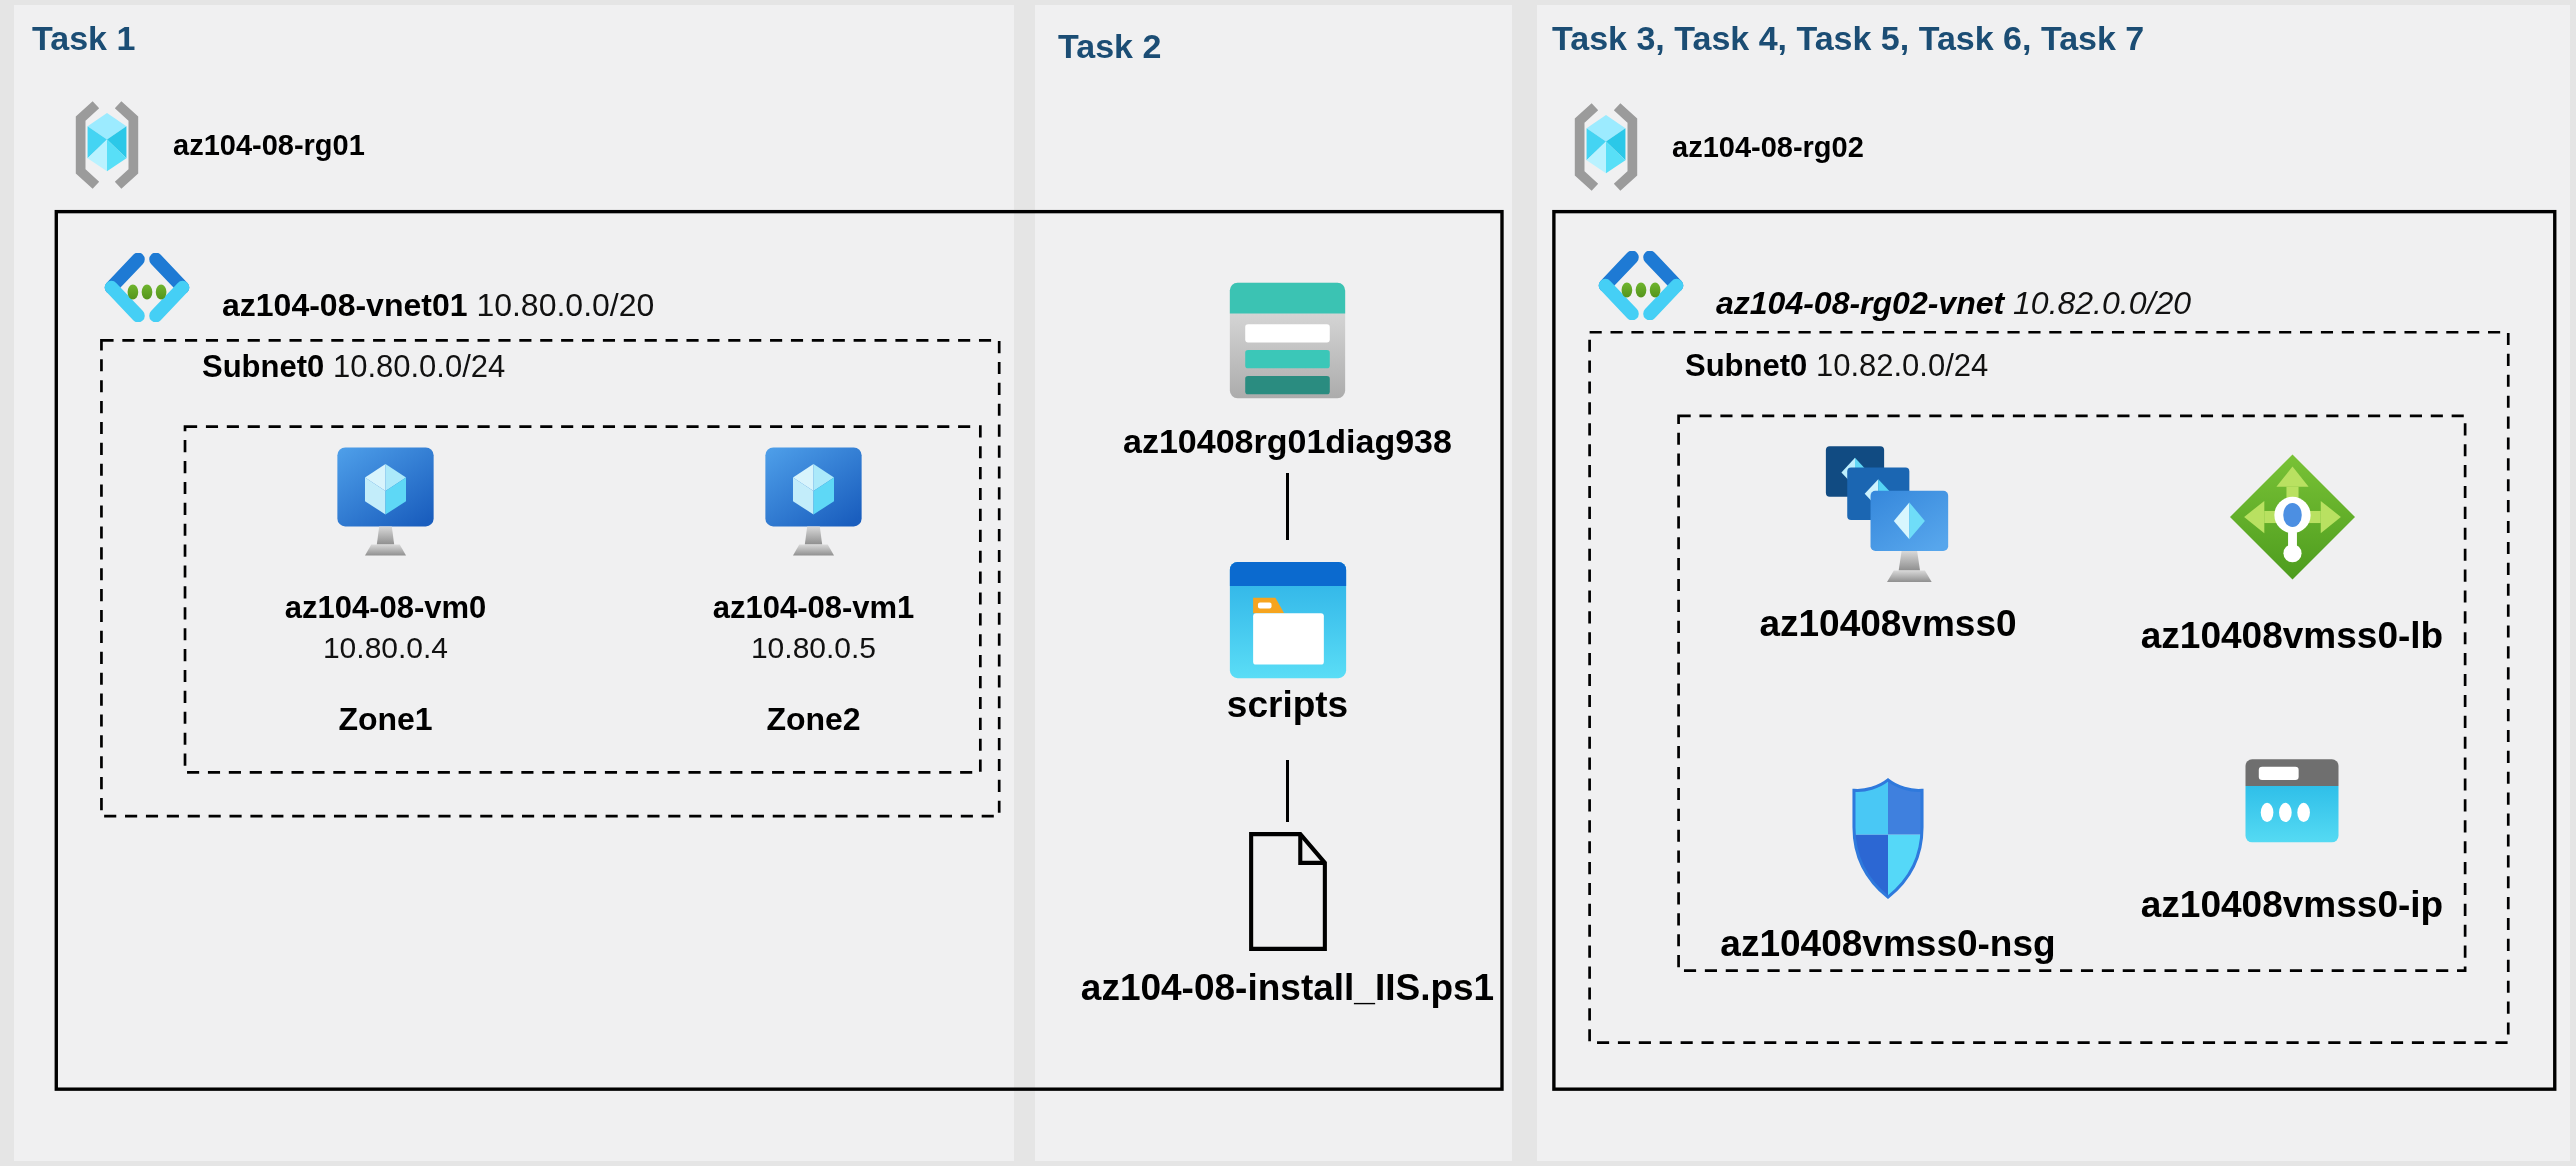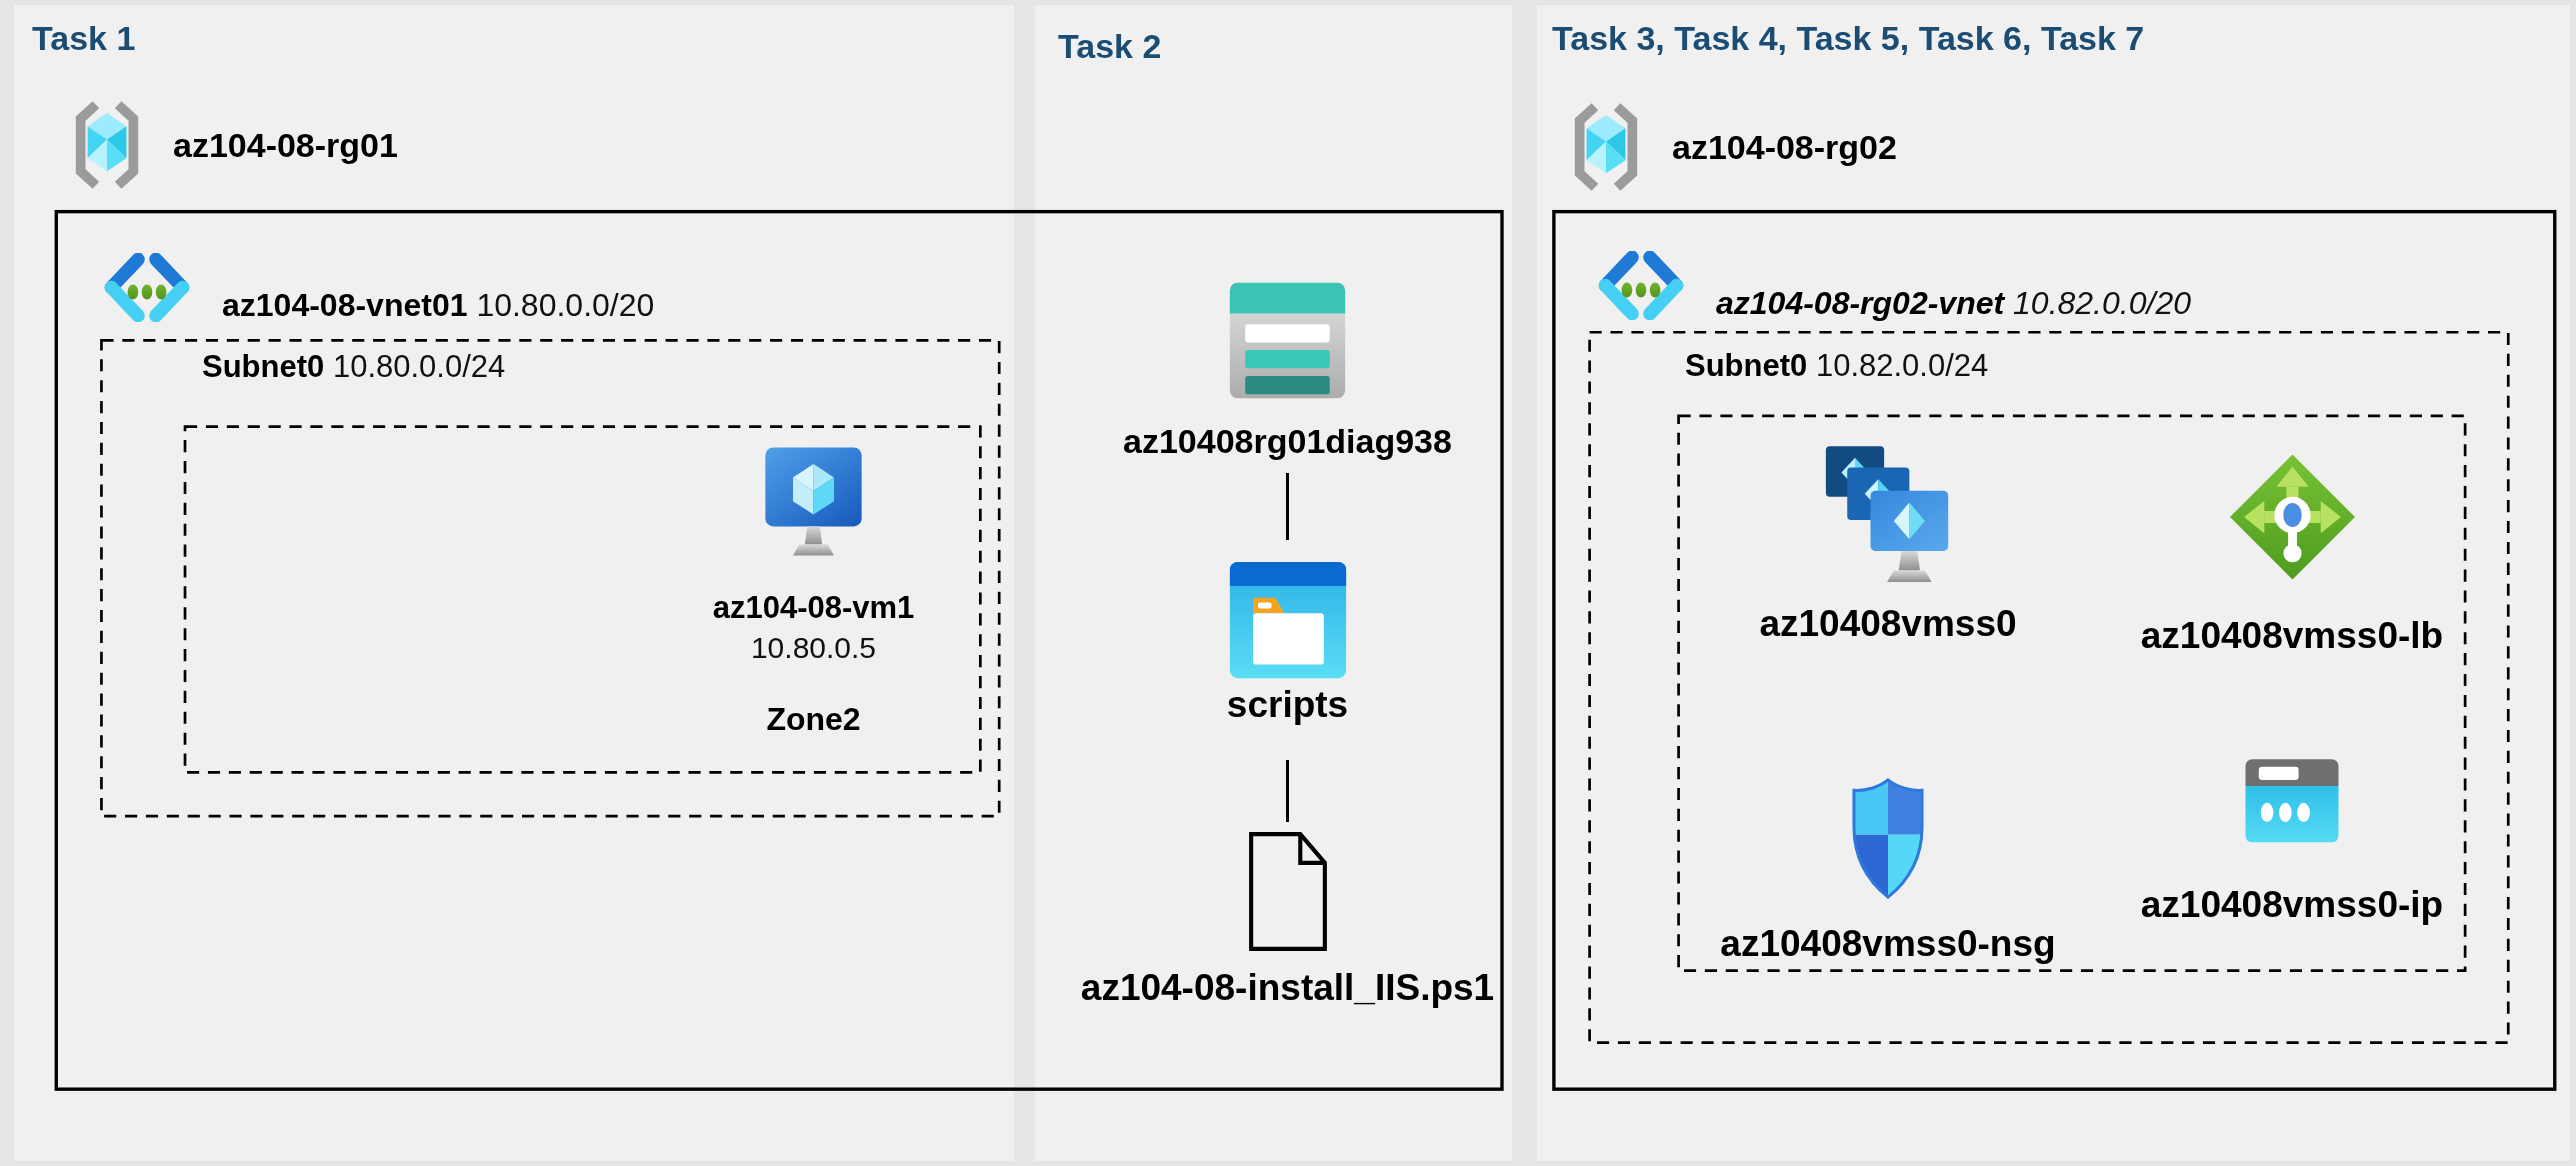--- a/index.html
+++ b/index.html
@@ -15,21 +15,21 @@
   #title1{left:32px;top:19px;}
   #title2{left:1058px;top:27px;}
   #title3{left:1552px;top:19px;}
 
   svg{display:block;}
   #boxes{position:absolute;left:0;top:0;pointer-events:none;}
 
   .row{position:absolute;display:flex;align-items:center;white-space:nowrap;}
   #rg1-row{left:64px;top:98px;height:94px;gap:23px;}
   #rg2-row{left:1563px;top:100px;height:94px;gap:23px;}
-  .rg-name{font-size:34px;font-weight:700;}
+  .rg-name{font-size:29px;font-weight:700;}
 
   #vnet1-row{left:98px;top:243px;height:89px;gap:26px;}
   #vnet2-row{left:1592px;top:241px;height:89px;gap:26px;font-style:italic;}
   .vnet-text{font-size:32px;margin-top:36px;}
   .bold{font-weight:700;}
   .reg{font-weight:400;color:#111;}
 
   .subnet-label{position:absolute;font-size:31px;white-space:nowrap;}
   #subnet1-label{left:202px;top:349px;}
   #subnet2-label{left:1685px;top:348px;}
@@ -143,20 +143,34 @@
       <ellipse cx="33" cy="26" rx="3.6" ry="5" fill="url(#gDot)"></ellipse>
       <ellipse cx="42.5" cy="26" rx="3.6" ry="5" fill="url(#gDot)"></ellipse>
     </svg>
     <span class="vnet-text"><span class="bold">az104-08-vnet01</span> <span class="reg">10.80.0.0/20</span></span>
   </div>
 
   <div class="subnet-label" id="subnet1-label">
     <span class="bold">Subnet0</span> <span class="reg">10.80.0.0/24</span>
   </div>
 
+  <div class="cell" id="vm0-cell">
+    <svg width="101" height="117" viewBox="0 0 64 74">
+      <rect x="1.5" y="1.5" width="61" height="50" rx="5" fill="url(#gVM)"></rect>
+      <polygon points="32,12 19,20.5 32,29" fill="#D8F4FC"></polygon>
+      <polygon points="32,12 45,20.5 32,29" fill="#ABE9FA"></polygon>
+      <polygon points="19,20.5 32,29 32,44 19,35.5" fill="#C3EDFA"></polygon>
+      <polygon points="45,20.5 32,29 32,44 45,35.5" fill="#5ED8F6"></polygon>
+      <polygon points="28,51.5 36,51.5 37.5,63 26.5,63" fill="url(#gStand)"></polygon>
+      <polygon points="23,63 41,63 45,70 19,70" fill="url(#gStand)"></polygon>
+    </svg>
+    <div class="vm-name">az104-08-vm0</div>
+    <div class="vm-ip">10.80.0.4</div>
+    <div class="vm-zone">Zone1</div>
+  </div>
 
   <div class="cell" id="vm1-cell">
     <svg width="101" height="117" viewBox="0 0 64 74">
       <rect x="1.5" y="1.5" width="61" height="50" rx="5" fill="url(#gVM)"></rect>
       <polygon points="32,12 19,20.5 32,29" fill="#D8F4FC"></polygon>
       <polygon points="32,12 45,20.5 32,29" fill="#ABE9FA"></polygon>
       <polygon points="19,20.5 32,29 32,44 19,35.5" fill="#C3EDFA"></polygon>
       <polygon points="45,20.5 32,29 32,44 45,35.5" fill="#5ED8F6"></polygon>
       <polygon points="28,51.5 36,51.5 37.5,63 26.5,63" fill="url(#gStand)"></polygon>
       <polygon points="23,63 41,63 45,70 19,70" fill="url(#gStand)"></polygon>

